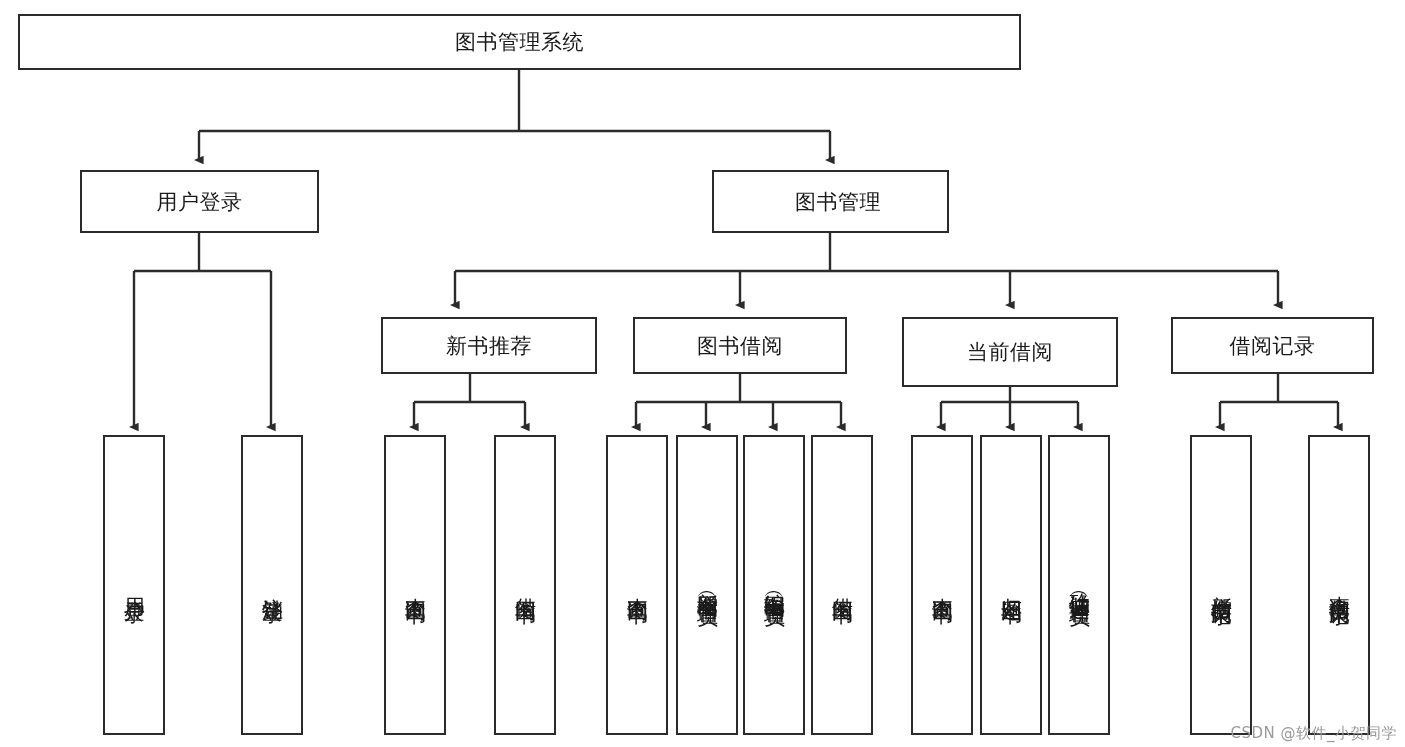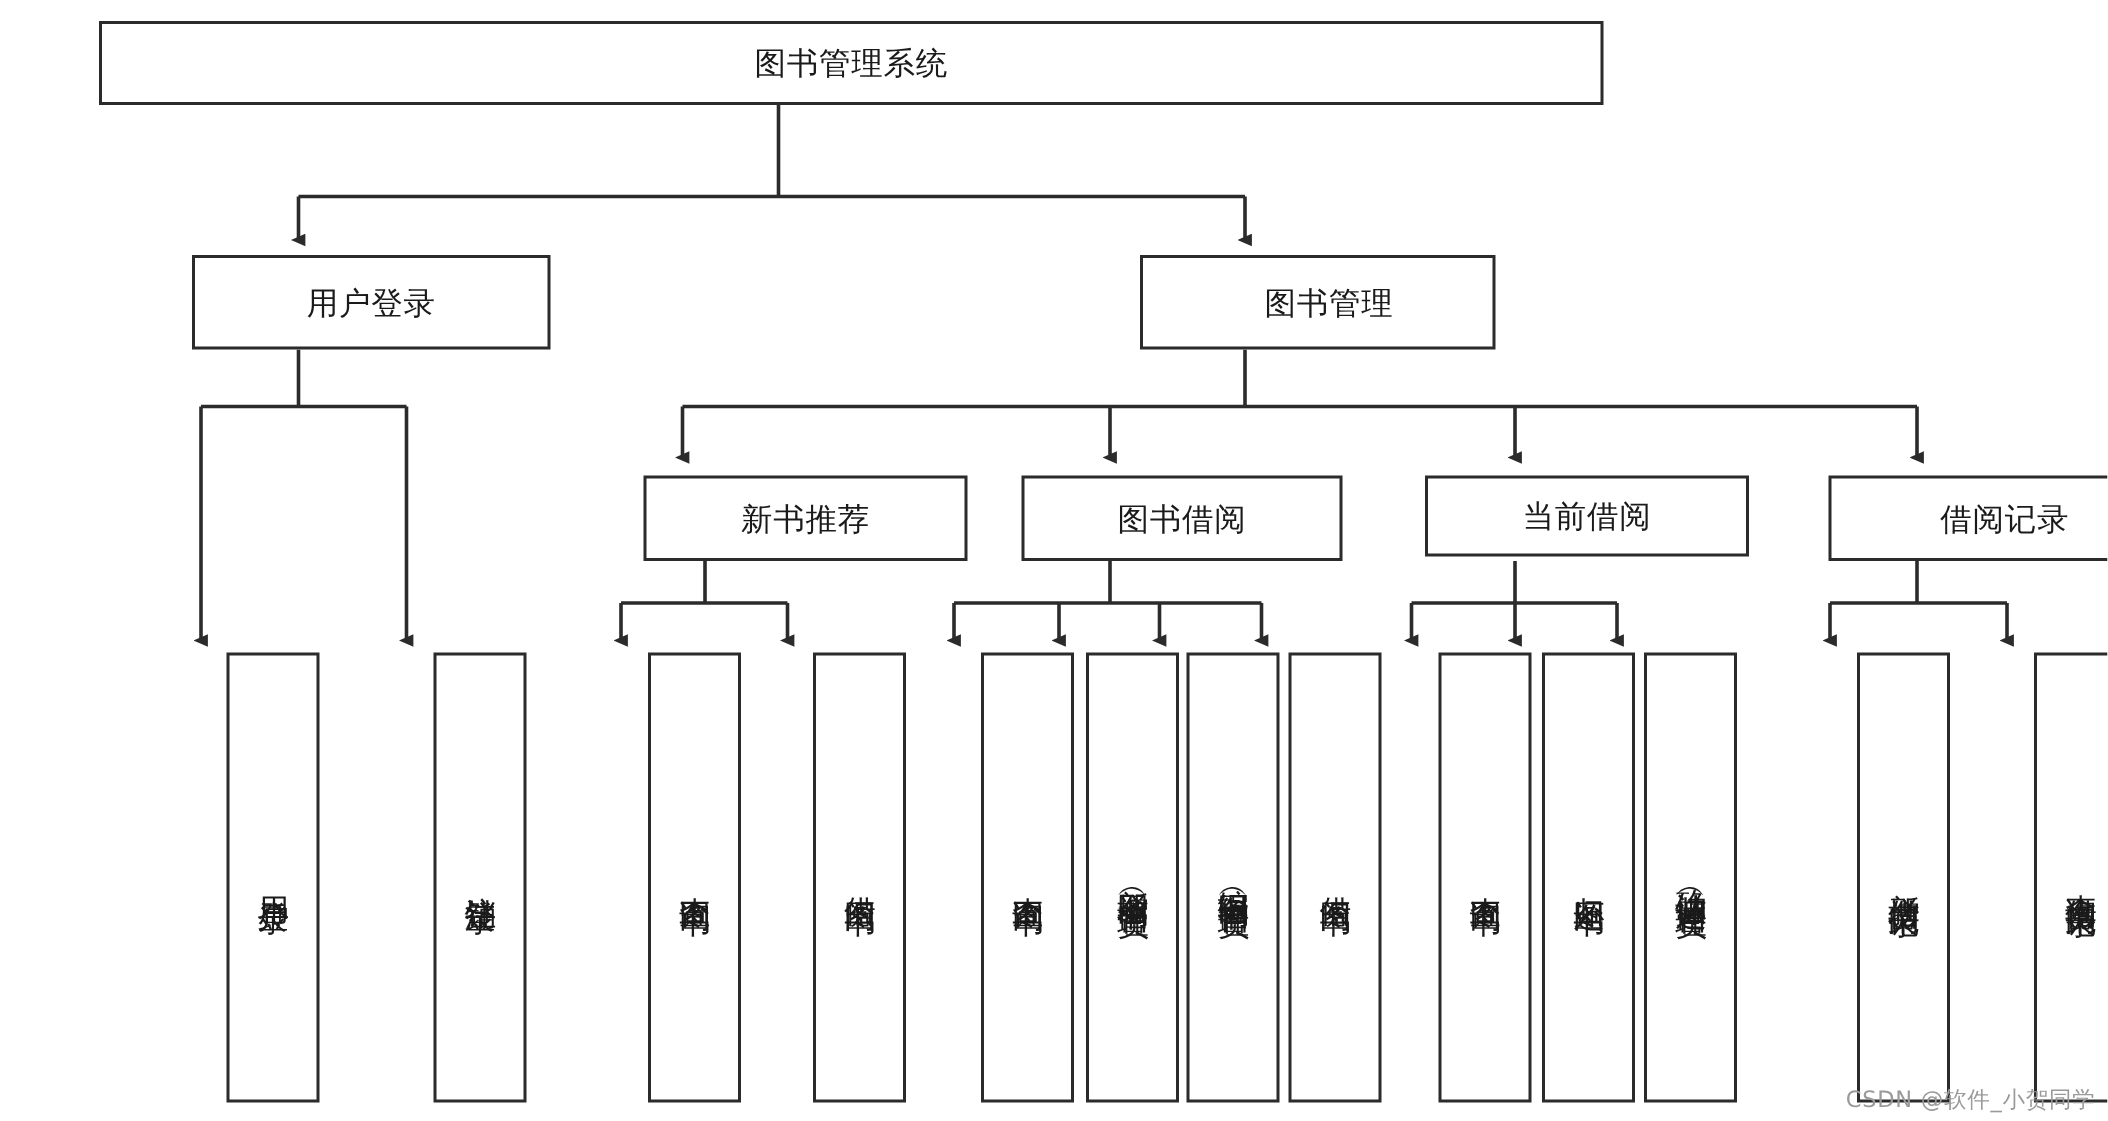--- a/index.html
+++ b/index.html
@@ -28,21 +28,20 @@
   }
   .node {
     position: absolute;
     box-sizing: border-box;
     border: 2px solid #2b2b2b;
     background: #ffffff;
     display: flex;
     align-items: center;
     justify-content: center;
     color: #1a1a1a;
-    margin-left: 48px;
   }
   .node.h {
     font-size: 21px;
     letter-spacing: 0.5px;
   }
   .node.v {
     writing-mode: vertical-rl;
     text-orientation: upright;
     font-size: 21px;
     line-height: 1.18;
@@ -135,24 +134,24 @@
   <div class="node h" style="left:712px; top:170px; width:237px; height:63px;padding-left:15px;">
     <span class="label">图书管理</span>
   </div>
 
   <div class="node h" style="left:381px; top:317px; width:216px; height:57px;">
     <span class="label">新书推荐</span>
   </div>
   <div class="node h" style="left:633px; top:317px; width:214px; height:57px;">
     <span class="label">图书借阅</span>
   </div>
-  <div class="node h" style="left:902px; top:317px; width:216px; height:54px;">
+  <div class="node h" style="left:902px; top:317px; width:216px; height:70px;">
     <span class="label">当前借阅</span>
   </div>
-  <div class="node h" style="left:1171px; top:317px; width:235px; height:57px;">
+  <div class="node h" style="left:1171px; top:317px; width:203px; height:57px;">
     <span class="label">借阅记录</span>
   </div>
 
   <div class="node v" style="left:103px; top:435px; width:62px; height:300px;">
     <span class="label">用户登录</span>
   </div>
   <div class="node v" style="left:241px; top:435px; width:62px; height:300px;">
     <span class="label">注销登录</span>
   </div>
 

